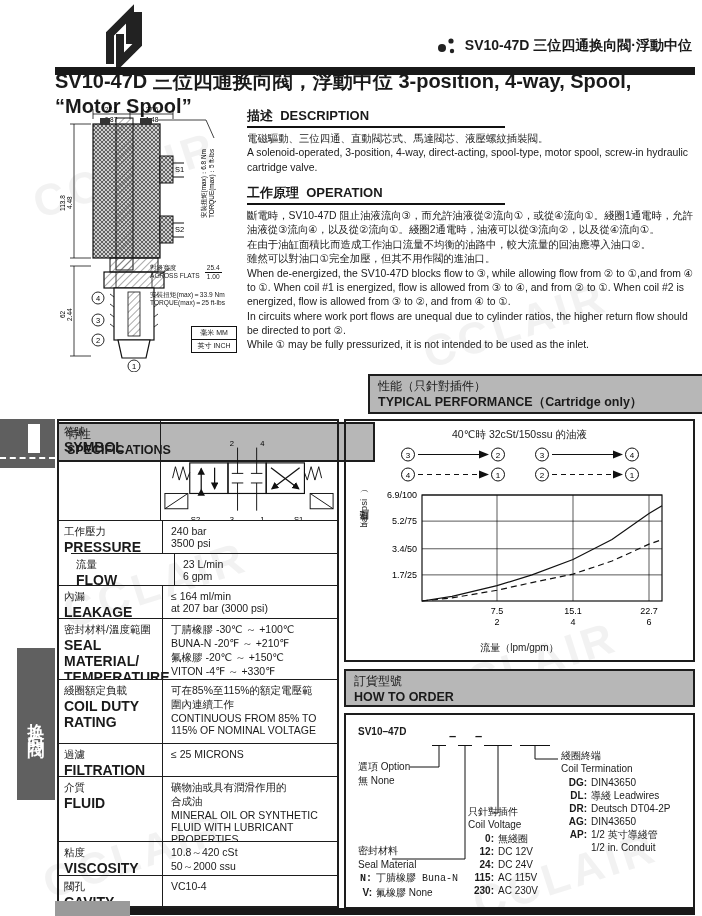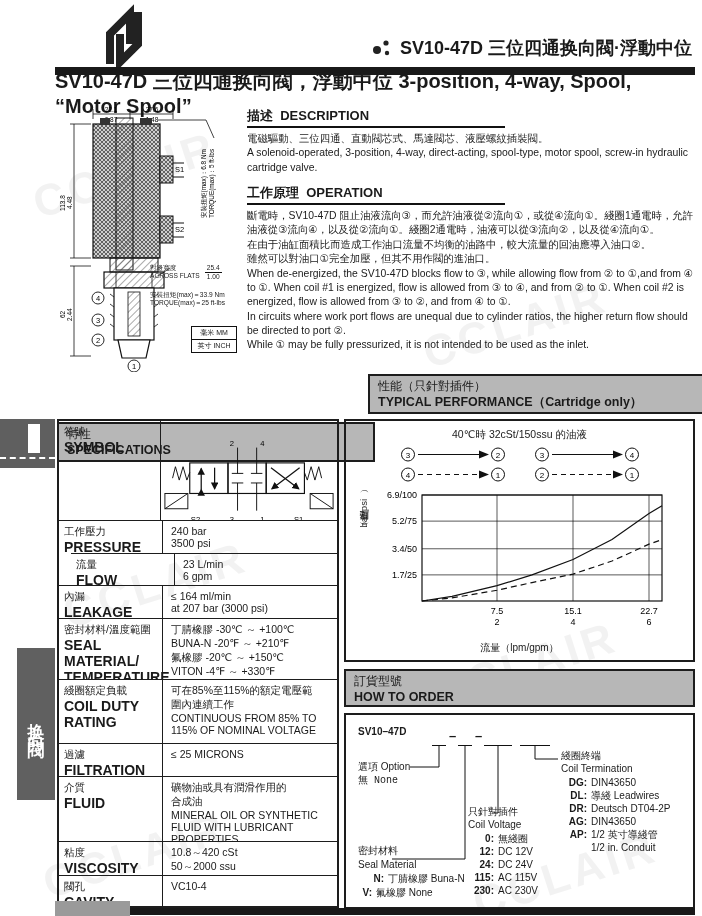--- a/index.html
+++ b/index.html
@@ -4,21 +4,21 @@
 <style>
   html,body{margin:0;padding:0;background:#e8e8e8;}
   #page{position:relative;width:702px;height:916px;background:#fff;overflow:hidden;
         font-family:"Liberation Sans","DejaVu Sans",sans-serif;color:#1a1a1a;}
   .abs{position:absolute;}
   
   .wm{position:absolute;font-size:44px;font-weight:bold;letter-spacing:4px;
       color:rgba(130,130,130,0.10);transform:rotate(-18deg);pointer-events:none;}
   
   .title-row{position:absolute;top:36px;right:10px;display:flex;align-items:center;gap:8px;}
-  .title-text{font-size:18px;font-weight:bold;}
+  .title-text{font-size:14px;font-weight:bold;}
   .black-bar{position:absolute;left:55px;top:67px;width:640px;height:8px;background:#191919;}
   .subhead{position:absolute;left:55px;top:68px;width:645px;font-size:20px;font-weight:bold;}
   
   .desc-col{position:absolute;left:247px;top:106px;width:450px;}
   .sec-title{font-size:13px;font-weight:bold;border-bottom:2px solid #111;
              display:inline-block;min-width:258px;padding-bottom:1px;margin-bottom:4px;}
   .body-txt{font-size:10.4px;line-height:1.38;white-space:pre-line;}
   .mt8{margin-top:9px;}
   
   .sec-head{position:absolute;background:#b7b7b7;border:2px solid #1d1d1d;box-sizing:border-box;
@@ -436,25 +436,25 @@
     </svg>
     <div class="model">SV10–47D</div>
     <span class="blank" style="left:86px;top:16px;width:14px;"></span>
     <span class="odash" style="left:103px;">–</span>
     <span class="blank" style="left:112px;top:16px;width:14px;"></span>
     <span class="odash" style="left:129px;">–</span>
     <span class="blank" style="left:138px;top:16px;width:28px;"></span>
     <span class="blank" style="left:174px;top:16px;width:30px;"></span>
 
     <div class="olbl" style="left:12px;top:47px;">選項 Option</div>
-    <div class="olbl" style="left:12px;top:61px;font-family:Liberation Mono, monospace;">無   None</div>
+    <div class="olbl" style="left:12px;top:61px;">無   None</div>
 
     <div class="olbl" style="left:12px;top:131px;">密封材料</div>
     <div class="olbl" style="left:12px;top:145px;">Seal Material</div>
-    <div class="olbl" style="left:24px;top:159px;"><span class="ocode" style="width:14px;">N:</span><span>丁腈橡膠  Buna-N</span></div>
+    <div class="olbl" style="left:12px;top:159px;font-family:Liberation Mono, monospace;"><span class="ocode" style="width:14px;">N:</span><span>丁腈橡膠  Buna-N</span></div>
     <div class="olbl" style="left:12px;top:173px;"><span class="ocode" style="width:14px;">V:</span><span>氟橡膠    None</span></div>
 
     <div class="olbl" style="left:122px;top:92px;">只針對插件</div>
     <div class="olbl" style="left:122px;top:105px;">Coil Voltage</div>
     <div class="olbl" style="left:122px;top:119px;"><span class="ocode">0:</span><span>無綫圈</span></div>
     <div class="olbl" style="left:122px;top:132px;"><span class="ocode">12:</span><span>DC 12V</span></div>
     <div class="olbl" style="left:122px;top:145px;"><span class="ocode">24:</span><span>DC 24V</span></div>
     <div class="olbl" style="left:122px;top:158px;"><span class="ocode">115:</span><span>AC 115V</span></div>
     <div class="olbl" style="left:122px;top:171px;"><span class="ocode">230:</span><span>AC 230V</span></div>
 

